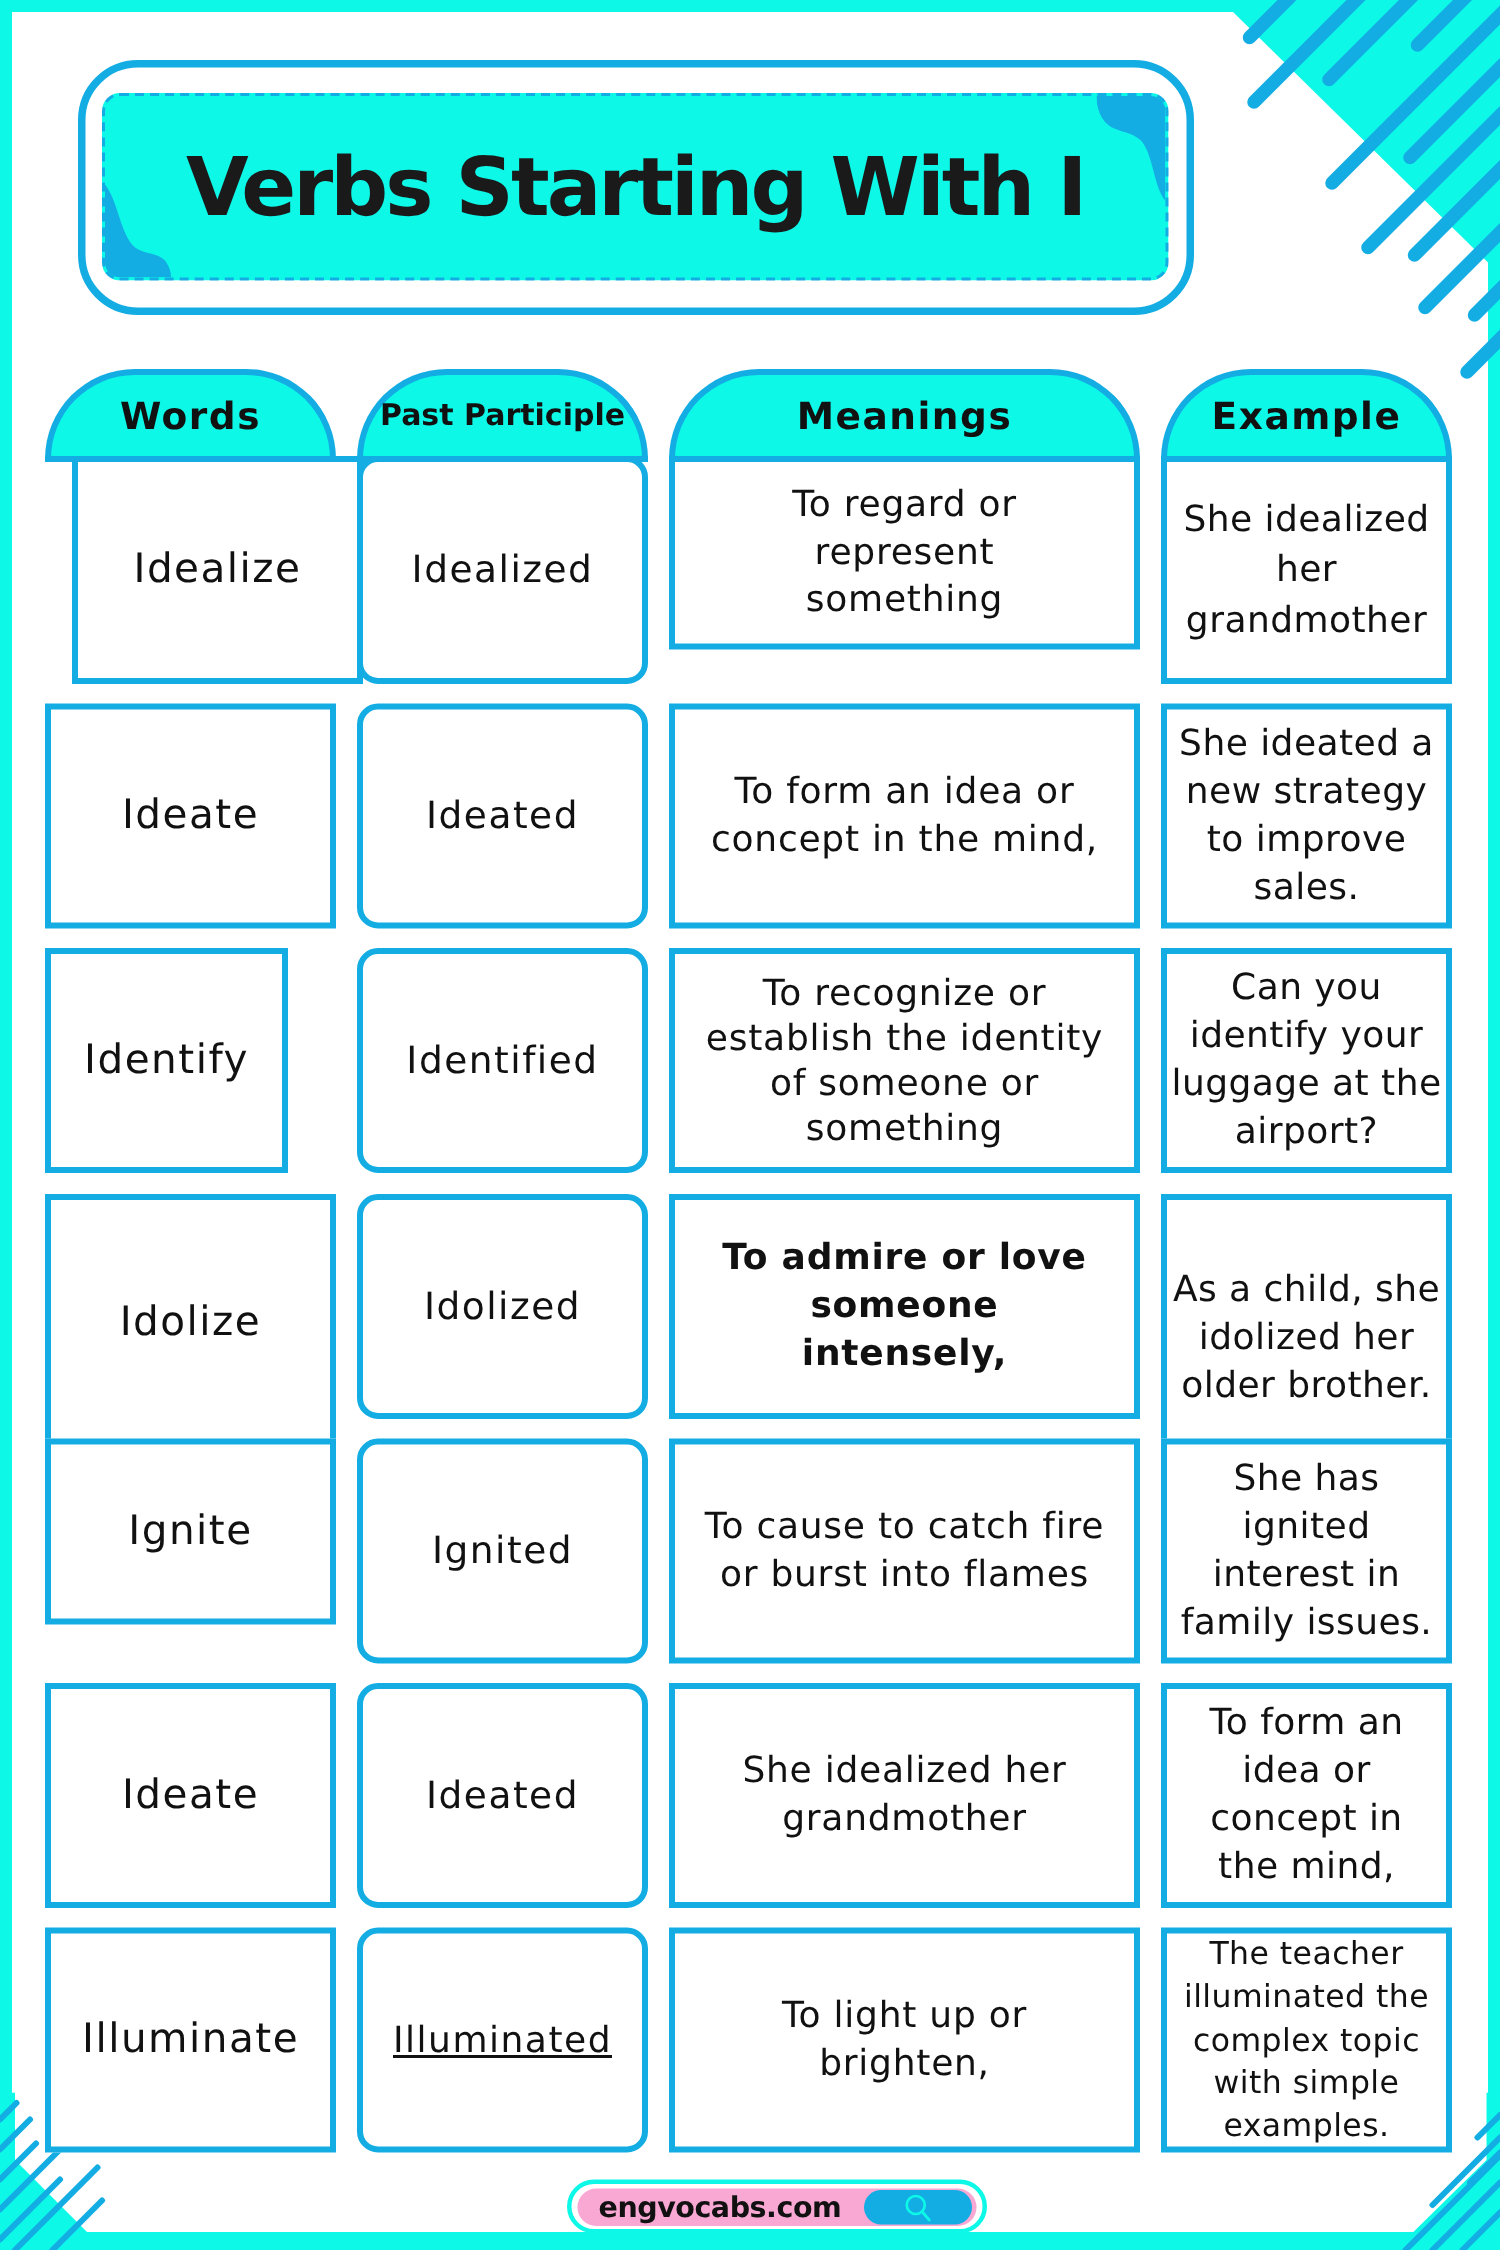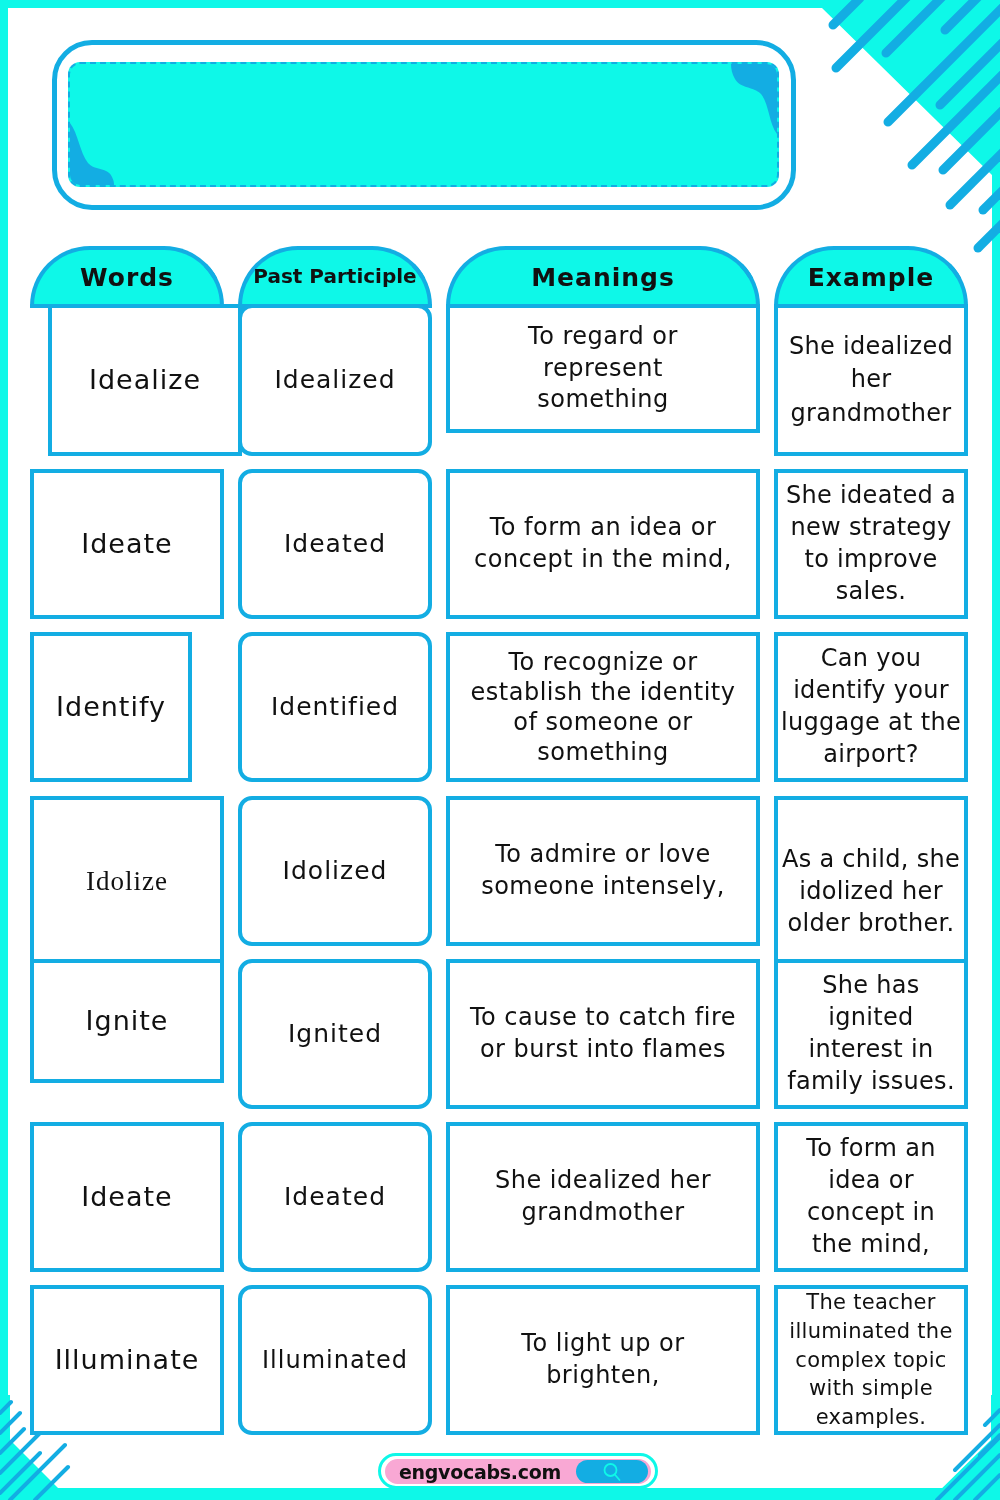--- a/index.html
+++ b/index.html
@@ -152,20 +152,21 @@
 </svg>
 
 <div class="title-outer"></div>
 <div class="title-inner">
   <svg class="blob" style="right:0; top:0; width:46px; height:70px;" viewBox="0 0 46 70">
     <path d="M0,0 L46,0 L46,70 C38,60 38,40 30,30 C22,22 10,25 4,15 C1,10 0,5 0,0 Z" fill="#13ade3"></path>
   </svg>
   <svg class="blob" style="left:0; bottom:0; width:46px; height:62px;" viewBox="0 0 46 62">
     <path d="M0,0 C8,10 10,30 18,40 C25,48 38,44 42,54 C44,58 44,60 44,62 L0,62 Z" fill="#13ade3"></path>
   </svg>
+  <span class="title-text">Verbs Starting With I</span>
 </div>
 
 <div class="col-head" style="left:30px; width:194px;">Words</div>
 <div class="col-head small" style="left:238px; width:194px;">Past Participle</div>
 <div class="col-head" style="left:446px; width:314px;">Meanings</div>
 <div class="col-head" style="left:774px; width:194px;">Example</div>
 
 <div>
   <div class="cell word" style="left:30px; top:304px; width:194px; height:152px;margin-left:18px;">Idealize</div>
   <div class="cell pp" style="left:238px; top:304px; width:194px; height:152px;">Idealized</div>
@@ -181,43 +182,43 @@
 </div>
 
 <div>
   <div class="cell word" style="left:30px; top:632px; width:162px; height:150px;text-align:center;">Identify</div>
   <div class="cell pp" style="left:238px; top:632px; width:194px; height:150px;">Identified</div>
   <div class="cell meaning" style="left:446px; top:632px; width:314px; height:150px; line-height:1.25;">To recognize or establish the identity of someone or something</div>
   <div class="cell example" style="left:774px; top:632px; width:194px; height:150px; line-height:1.33;">Can you identify your luggage at the airport?</div>
 </div>
 
 <div>
-  <div class="cell word" style="left:30px; top:796px; width:194px; height:172px;font-family:Liberation Serif, serif;">Idolize</div>
+  <div class="cell word" style="left:30px; top:796px; width:194px; height:172px;">Idolize</div>
   <div class="cell pp" style="left:238px; top:796px; width:194px; height:150px;">Idolized</div>
-  <div class="cell meaning" style="left:446px; top:796px; width:314px; height:150px; padding:0 30px;">To admire or love someone intensely,</div>
+  <div class="cell meaning" style="left:446px; top:796px; width:314px; height:150px; padding:0 30px;font-weight:bold;">To admire or love someone intensely,</div>
   <div class="cell example" style="left:774px; top:796px; width:194px; height:192px; padding:0; line-height:1.33;">As a child, she idolized her older brother.</div>
 </div>
 
 <div>
   <div class="cell word" style="left:30px; top:959px; width:194px; height:124px;">Ignite</div>
   <div class="cell pp" style="left:238px; top:959px; width:194px; height:150px;">Ignited</div>
   <div class="cell meaning" style="left:446px; top:959px; width:314px; height:150px; padding:0 4px;">To cause to catch fire or burst into flames</div>
   <div class="cell example" style="left:774px; top:959px; width:194px; height:150px; padding:0; line-height:1.33;">She has ignited interest in family issues.</div>
 </div>
 
 <div>
   <div class="cell word" style="left:30px; top:1122px; width:194px; height:150px;">Ideate</div>
   <div class="cell pp" style="left:238px; top:1122px; width:194px; height:150px;">Ideated</div>
   <div class="cell meaning" style="left:446px; top:1122px; width:314px; height:150px; padding:0 30px;">She idealized her grandmother</div>
   <div class="cell example" style="left:774px; top:1122px; width:194px; height:150px; padding:0 18px; line-height:1.33;">To form an idea or concept in the mind,</div>
 </div>
 
 <div>
   <div class="cell word" style="left:30px; top:1285px; width:194px; height:150px;">Illuminate</div>
-  <div class="cell pp" style="left:238px; top:1285px; width:194px; height:150px; font-size:24px;">Illuminated</div>
+  <div class="cell pp" style="left:238px; top:1285px; width:194px; height:150px; font-size:24px;text-decoration:underline;">Illuminated</div>
   <div class="cell meaning" style="left:446px; top:1285px; width:314px; height:150px; padding:0 60px;">To light up or brighten,</div>
   <div class="cell example tight" style="left:774px; top:1285px; width:194px; height:150px; padding:0 4px;">The teacher illuminated the complex topic with simple examples.</div>
 </div>
 
 <div class="footer-pill"></div>
 <div class="footer-inner">
   <span class="footer-text">engvocabs.com</span>
   <div class="footer-search">
     <svg width="20" height="20" viewBox="0 0 20 20">
       <circle cx="8.5" cy="8" r="6" fill="none" stroke="#0ef8e8" stroke-width="1.8"></circle>

